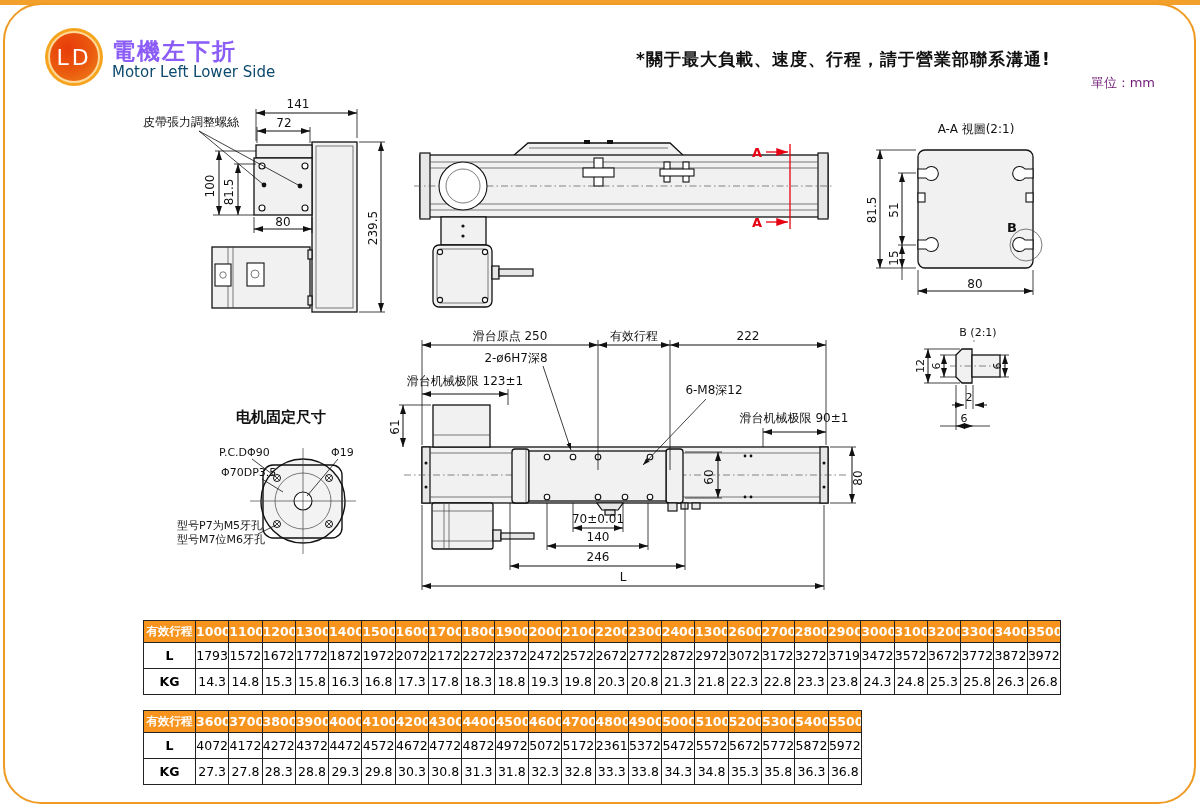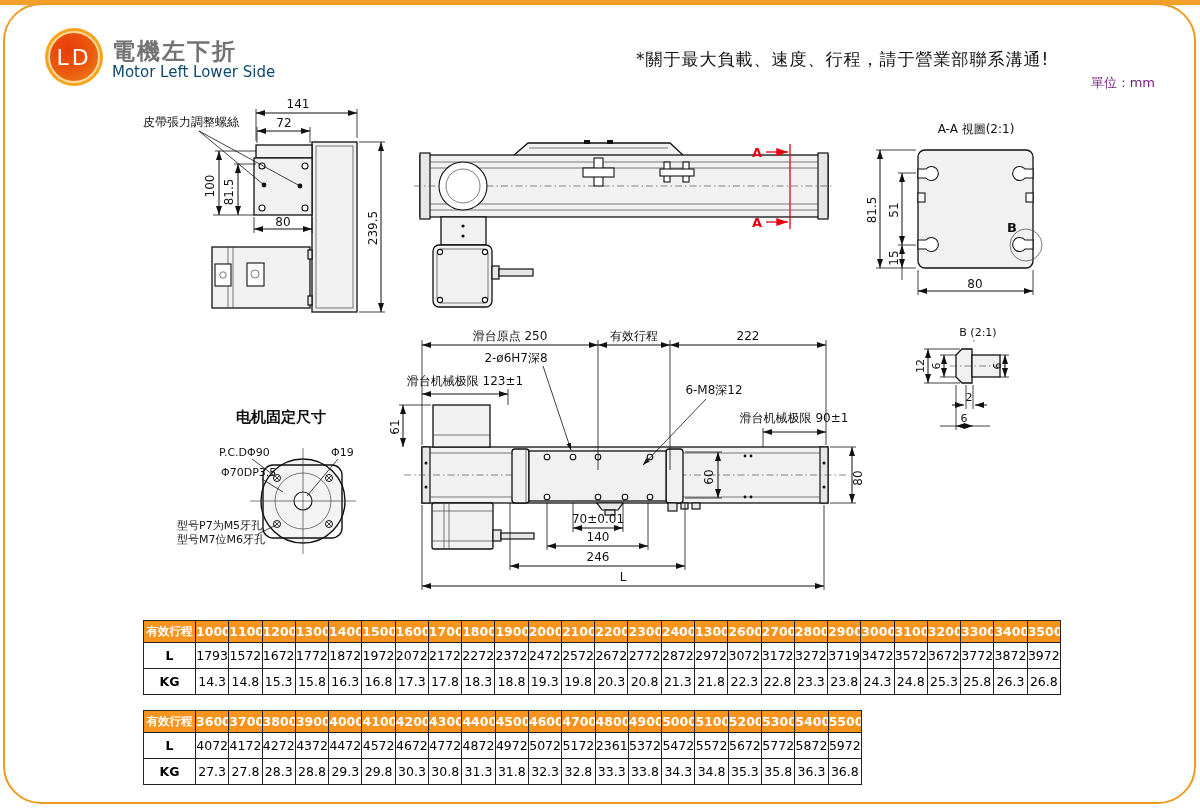--- a/index.html
+++ b/index.html
@@ -8,23 +8,23 @@
   .abs{position:absolute;}
   
   #top-strip{left:0;top:0;width:1200px;height:5px;background:#f2a02b;}
   #frame{left:3px;top:3px;width:1189px;height:797px;border:2px solid #ef9b23;border-radius:38px;}
   
   #logo{left:45px;top:28px;width:58px;height:58px;border-radius:50%;background:#f6a41e;
         display:flex;align-items:center;justify-content:center;}
   #logo .inner{width:48px;height:48px;border-radius:50%;border:2px solid #ffd89a;
         background:radial-gradient(circle at 38% 32%,#e83c0a,#ea5a0e 55%,#f0871b);
         color:#fff;font-size:22px;letter-spacing:3px;display:flex;align-items:center;justify-content:center;}
-  #brand-zh{left:112px;top:36px;font-size:23px;font-weight:bold;color:#737373;letter-spacing:2px;}
+  #brand-zh{left:112px;top:36px;font-size:23px;font-weight:bold;color:#8b5cf6;letter-spacing:2px;}
   #brand-en{left:112px;top:63px;font-size:15px;color:#0c4a6e;}
-  #notice{left:636px;top:48px;font-size:17px;font-weight:normal;color:#111;letter-spacing:1px;}
+  #notice{left:636px;top:48px;font-size:17px;font-weight:bold;color:#111;letter-spacing:1px;}
   #unit{left:1005px;top:74px;width:150px;text-align:right;font-size:13px;color:#701a75;}
   
   .dtable table{border-collapse:collapse;table-layout:fixed;width:100%;border:1.5px solid #000;}
   .dtable th,.dtable td{border:1px solid #222;text-align:center;padding:0;white-space:nowrap;overflow:hidden;}
   .dtable th{background:#f7941e;color:#fff;height:21px;font-weight:bold;font-size:12.5px;}
   .dtable th.lbl{font-size:11.5px;}
   .dtable td{height:25px;font-size:12.5px;color:#000;background:#fff;}
   .dtable td.lbl{font-weight:bold;}
   #table1{left:143px;top:620px;width:918px;}
   #table2{left:143px;top:710px;width:719px;}

